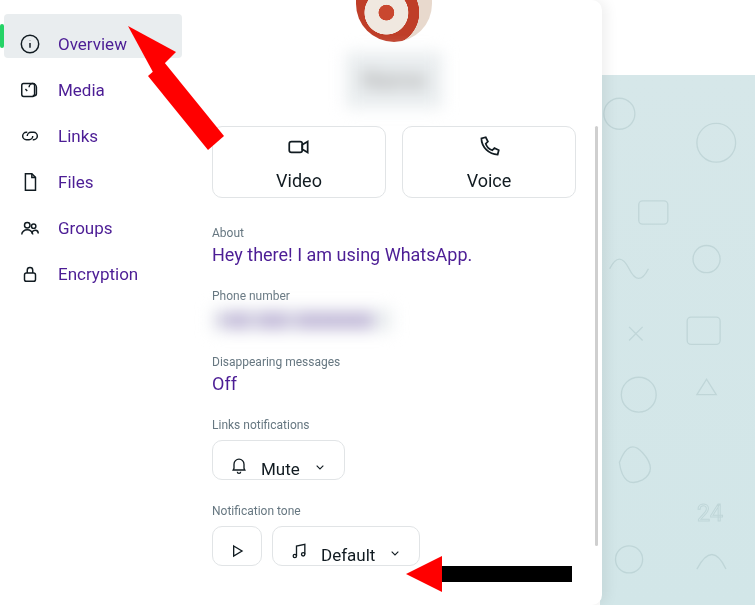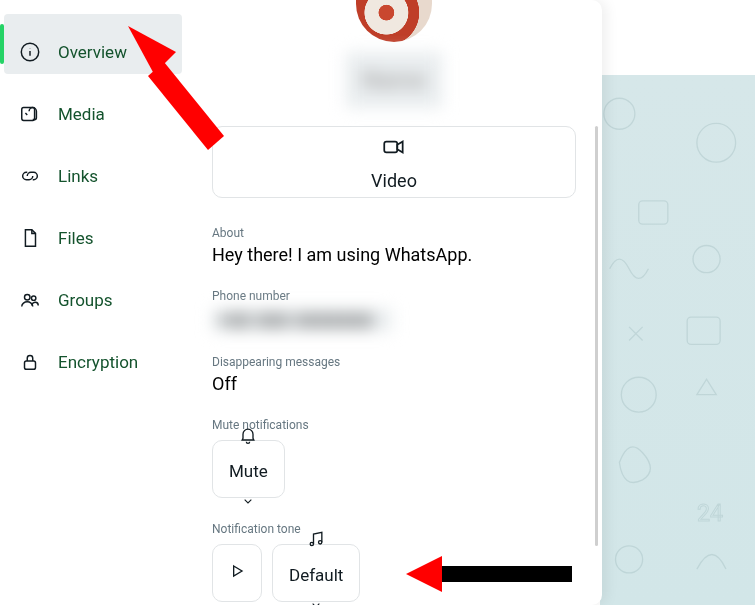--- a/index.html
+++ b/index.html
@@ -29,23 +29,23 @@
       z-index: 2;
     }
     .sidebar {
       width: 186px; flex: 0 0 186px;
       padding: 12px 0 0 0;
     }
     .sidebar-item {
       display: flex; align-items: center;
       gap: 16px;
       padding: 16px 16px 0 14px;
-      height: 60px;
+      height: 44px;
       font-size: 17px;
-      color: #14532d;
+      color: #4c1d95;
       position: relative;
       cursor: pointer;
       border-radius: 4px;
       margin: 2px 4px;
     }
     .sidebar-item.active { background: #e9edef; }
     .sidebar-item.active::before {
       content: ""; position: absolute; left: -4px; top: 10px; bottom: 10px;
       width: 4px; background: #25d366; border-radius: 2px;
     }
@@ -97,29 +97,29 @@
       align-items:center; justify-content:center; gap:6px;
       font-size:18px; color:#111b21; cursor:pointer;
       background:#fff;
     }
     .call-btn svg { width:26px; height:26px; stroke:#111b21; fill:none; stroke-width:1.6; }
 
     .section-label {
       font-size:12px; color:#667781; margin-bottom:4px;
     }
     .section-value {
-      font-size:18px; color:#000000; margin-bottom:24px;
+      font-size:18px; color:#4c1d95; margin-bottom:24px;
     }
 
     .pill-row { display:flex; gap:10px; margin-top:8px; margin-bottom:24px; }
     .pill, .pill-icon-btn {
       border:1px solid #e1e4e6; border-radius:10px;
-      height:58px; display:flex; align-items:center; justify-content:center;
+      height:40px; display:flex; align-items:flex-end; justify-content:center;
       gap:12px; padding:0 16px; font-size:17px; color:#111b21;
-      cursor:pointer; background:#fff;flex-direction:column;
+      cursor:pointer; background:#fff;
     }
     .pill-icon-btn { width:50px; padding:0; }
     .pill svg, .pill-icon-btn svg { width:20px; height:20px; stroke:#111b21; fill:none; stroke-width:1.6; }
     .chev svg { width:16px; height:16px; }
 
     
     .arrow {
       position:absolute; z-index:10; pointer-events:none;
     }
     .arrow svg { display:block; }
@@ -228,32 +228,40 @@
     <div class="call-buttons">
       <div class="call-btn">
         <span>
           <svg viewBox="0 0 24 24">
               <rect x="3" y="7" width="12" height="10" rx="2"></rect>
               <path d="M15 10l5-3v10l-5-3z"></path>
             </svg>
         </span>
         <span>Video</span>
       </div>
+      <div class="call-btn">
+        <span>
+          <svg viewBox="0 0 24 24">
+              <path d="M5 4c0 8 7 15 15 15l1-4-4-2-2 2c-3-1-5-3-6-6l2-2-2-4z"></path>
+            </svg>
+        </span>
+        <span>Voice</span>
+      </div>
     </div>
 
     <div class="section-label">About</div>
     <div class="section-value">Hey there! I am using WhatsApp.</div>
 
     <div class="section-label">Phone number</div>
     <div class="phone-blur section-value">+00 000 0000000</div>
 
     <div class="section-label">Disappearing messages</div>
     <div class="section-value">Off</div>
 
-    <div class="section-label">Mute notifications</div>
+    <div class="section-label">Links notifications</div>
     <div class="pill-row">
       <div class="pill">
         <span>
           <svg viewBox="0 0 24 24">
               <path d="M6 16V11a6 6 0 0 1 12 0v5l1 2H5z"></path>
               <path d="M10 20a2 2 0 0 0 4 0"></path>
             </svg>
         </span>
         <span>Mute</span>
         <span class="chev">

